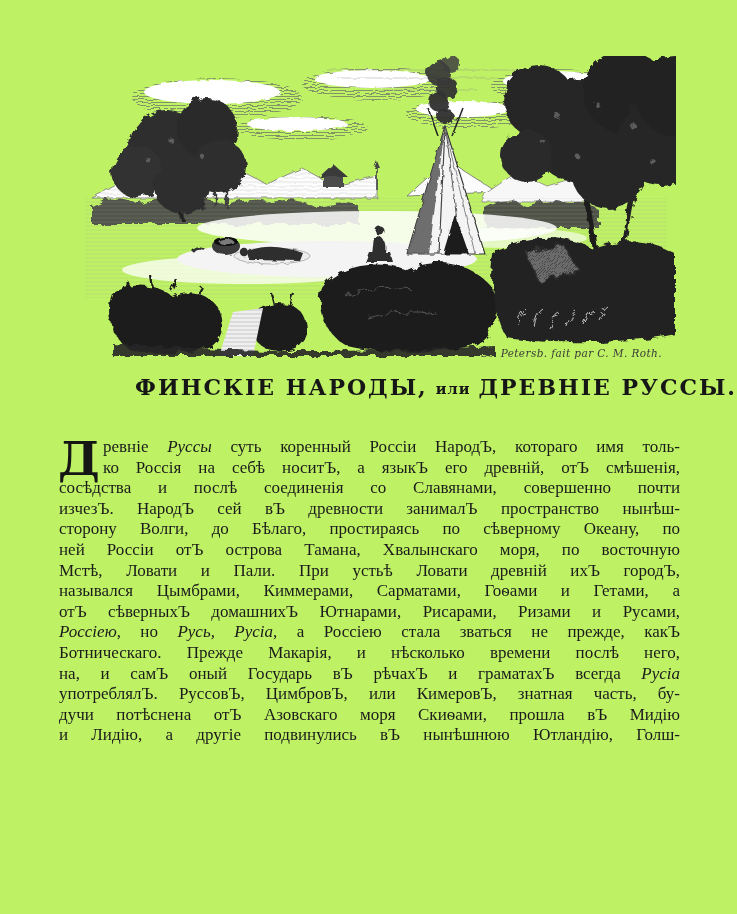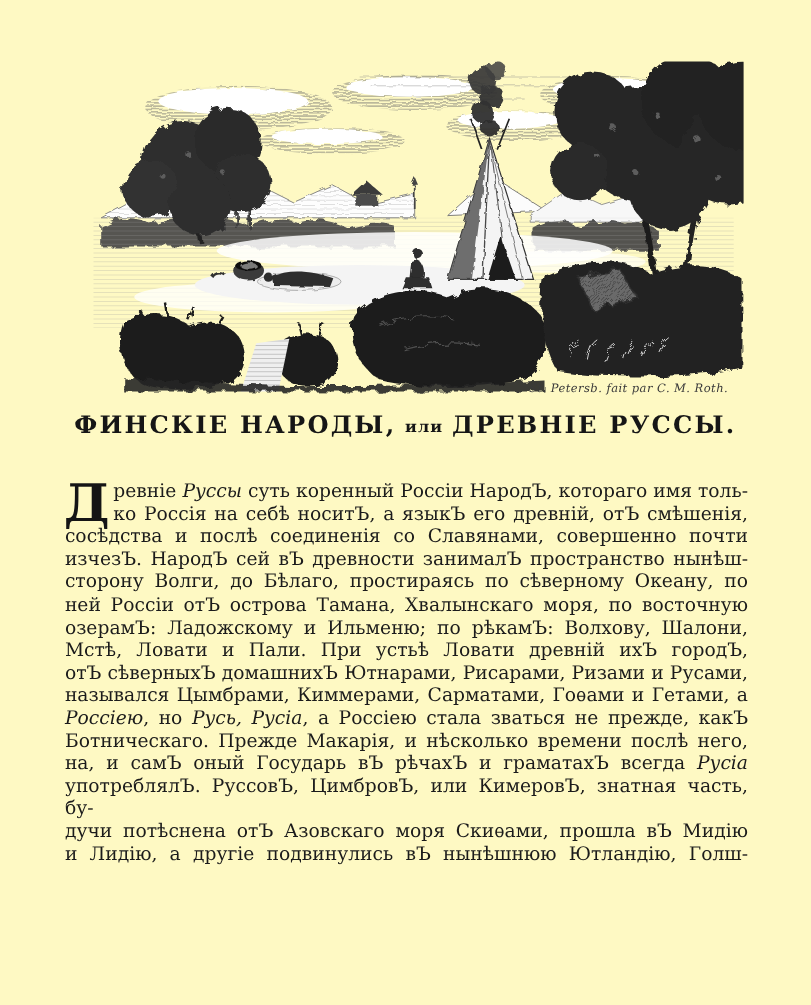--- a/index.html
+++ b/index.html
@@ -4,41 +4,41 @@
 <style>
   html, body { margin: 0; padding: 0; }
   body {
     width: 737px; height: 914px;
     background: #ffffff;
     font-family: "DejaVu Serif", serif;
     color: #1b1b1b;
     position: relative;
     overflow: hidden;
   }
-  .page { position: absolute; inset: 0; background: #fef9c3; }
+  .page { position: absolute; inset: 0; background: #bef264; }
 
   
   .engraving {
     position: absolute; left: 76px; top: 56px;
     width: 600px; height: 302px;
   }
   .engraving svg { width: 100%; height: 100%; display: block; }
   .caption {
     position: absolute; right: 14px; bottom: -1px;
     font-style: italic;
     font-size: 10.5px;
     letter-spacing: 0.4px;
     color: #3a3a3a;
     white-space: nowrap;
   }
 
   
   .title {
     position: absolute; top: 374px; left: 0; width: 737px;
-    text-align: center;
+    text-align: right;
     font-weight: bold;
     font-size: 22px;
     letter-spacing: 2px;
     white-space: nowrap;
     color: #161616;
   }
   .title .small {
     font-size: 14.5px;
     letter-spacing: 1px;
     padding: 0 8px;
@@ -49,20 +49,21 @@
   .text-block {
     position: absolute; left: 59px; top: 437px; width: 621px;
   }
   .line {
     font-size: 17px;
     line-height: 20.6px;
     text-align: justify;
     text-align-last: justify;
     -moz-text-align-last: justify;
     color: #1b1b1b;
+    font-family: Liberation Serif, serif;
   }
   .line.cap-indent { padding-left: 44px; }
   .it { font-style: italic; }
   .dropcap {
     position: absolute; left: 58px; top: 440px;
     font-size: 47px; line-height: 38px;
     font-weight: bold;
     color: #151515;
   }
 </style>
@@ -252,24 +253,23 @@
 
   <div class="dropcap">Д</div>
   <div class="text-block">
 
     <div class="line cap-indent"><span>ревніе </span><span class="it">Руссы</span><span> суть коренный Россіи НародЪ, котораго имя толь-</span></div>
       <div class="line cap-indent"><span>ко Россія на себѣ носитЪ, а языкЪ его древній, отЪ смѣшенія,</span></div>
       <div class="line"><span>сосѣдства и послѣ соединенія со Славянами, совершенно почти</span></div>
       <div class="line"><span>изчезЪ. НародЪ сей вЪ древности занималЪ пространство нынѣш-</span></div>
       <div class="line"><span>сторону Волги, до Бѣлаго, простираясь по сѣверному Океану, по</span></div>
       <div class="line"><span>ней Россіи отЪ острова Тамана, Хвалынскаго моря, по восточную</span></div>
-      <div class="line"><span>озерамЪ: Ладожскому и Ильменю; по рѣкамЪ: Волхову, Шалони,</span></div>
       <div class="line"><span>Мстѣ, Ловати и Пали. При устьѣ Ловати древній ихЪ городЪ,</span></div>
+      <div class="line"><span>назывался Цымбрами, Киммерами, Сарматами, Гоѳами и Гетами, а</span></div>
       <div class="line"><span>отЪ сѣверныхЪ домашнихЪ Ютнарами, Рисарами, Ризами и Русами,</span></div>
-      <div class="line"><span>назывался Цымбрами, Киммерами, Сарматами, Гоѳами и Гетами, а</span></div>
       <div class="line"><span class="it">Россіею</span><span>, но </span><span class="it">Русь, Русіа</span><span>, а Россіею стала зваться не прежде, какЪ</span></div>
       <div class="line"><span>Ботническаго. Прежде Макарія, и нѣсколько времени послѣ него,</span></div>
       <div class="line"><span>на, и самЪ оный Государь вЪ рѣчахЪ и граматахЪ всегда </span><span class="it">Русіа</span></div>
       <div class="line"><span>употреблялЪ. РуссовЪ, ЦимбровЪ, или КимеровЪ, знатная часть, бу-</span></div>
       <div class="line"><span>дучи потѣснена отЪ Азовскаго моря Скиѳами, прошла вЪ Мидію</span></div>
       <div class="line"><span>и Лидію, а другіе подвинулись вЪ нынѣшнюю Ютландію, Голш-</span></div>
   </div>
 
 </div>
 

